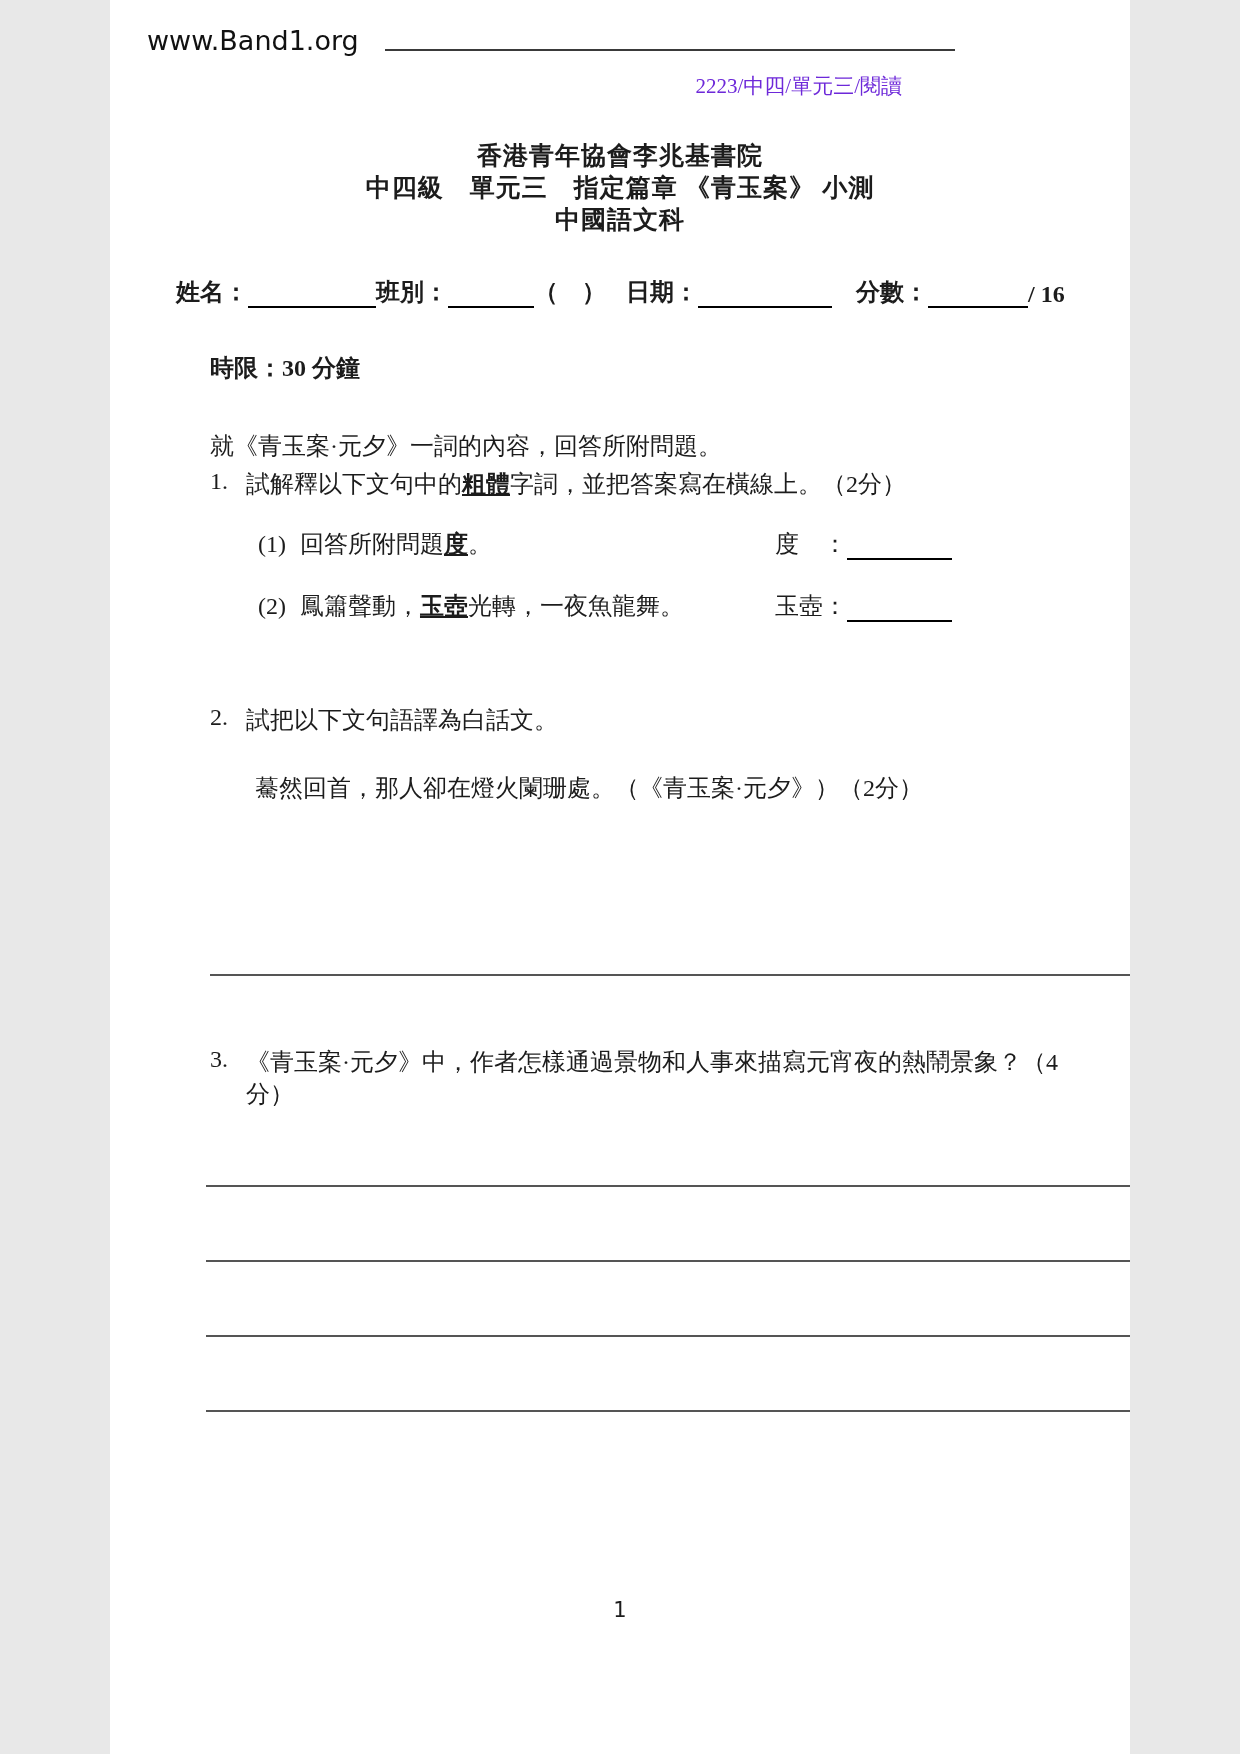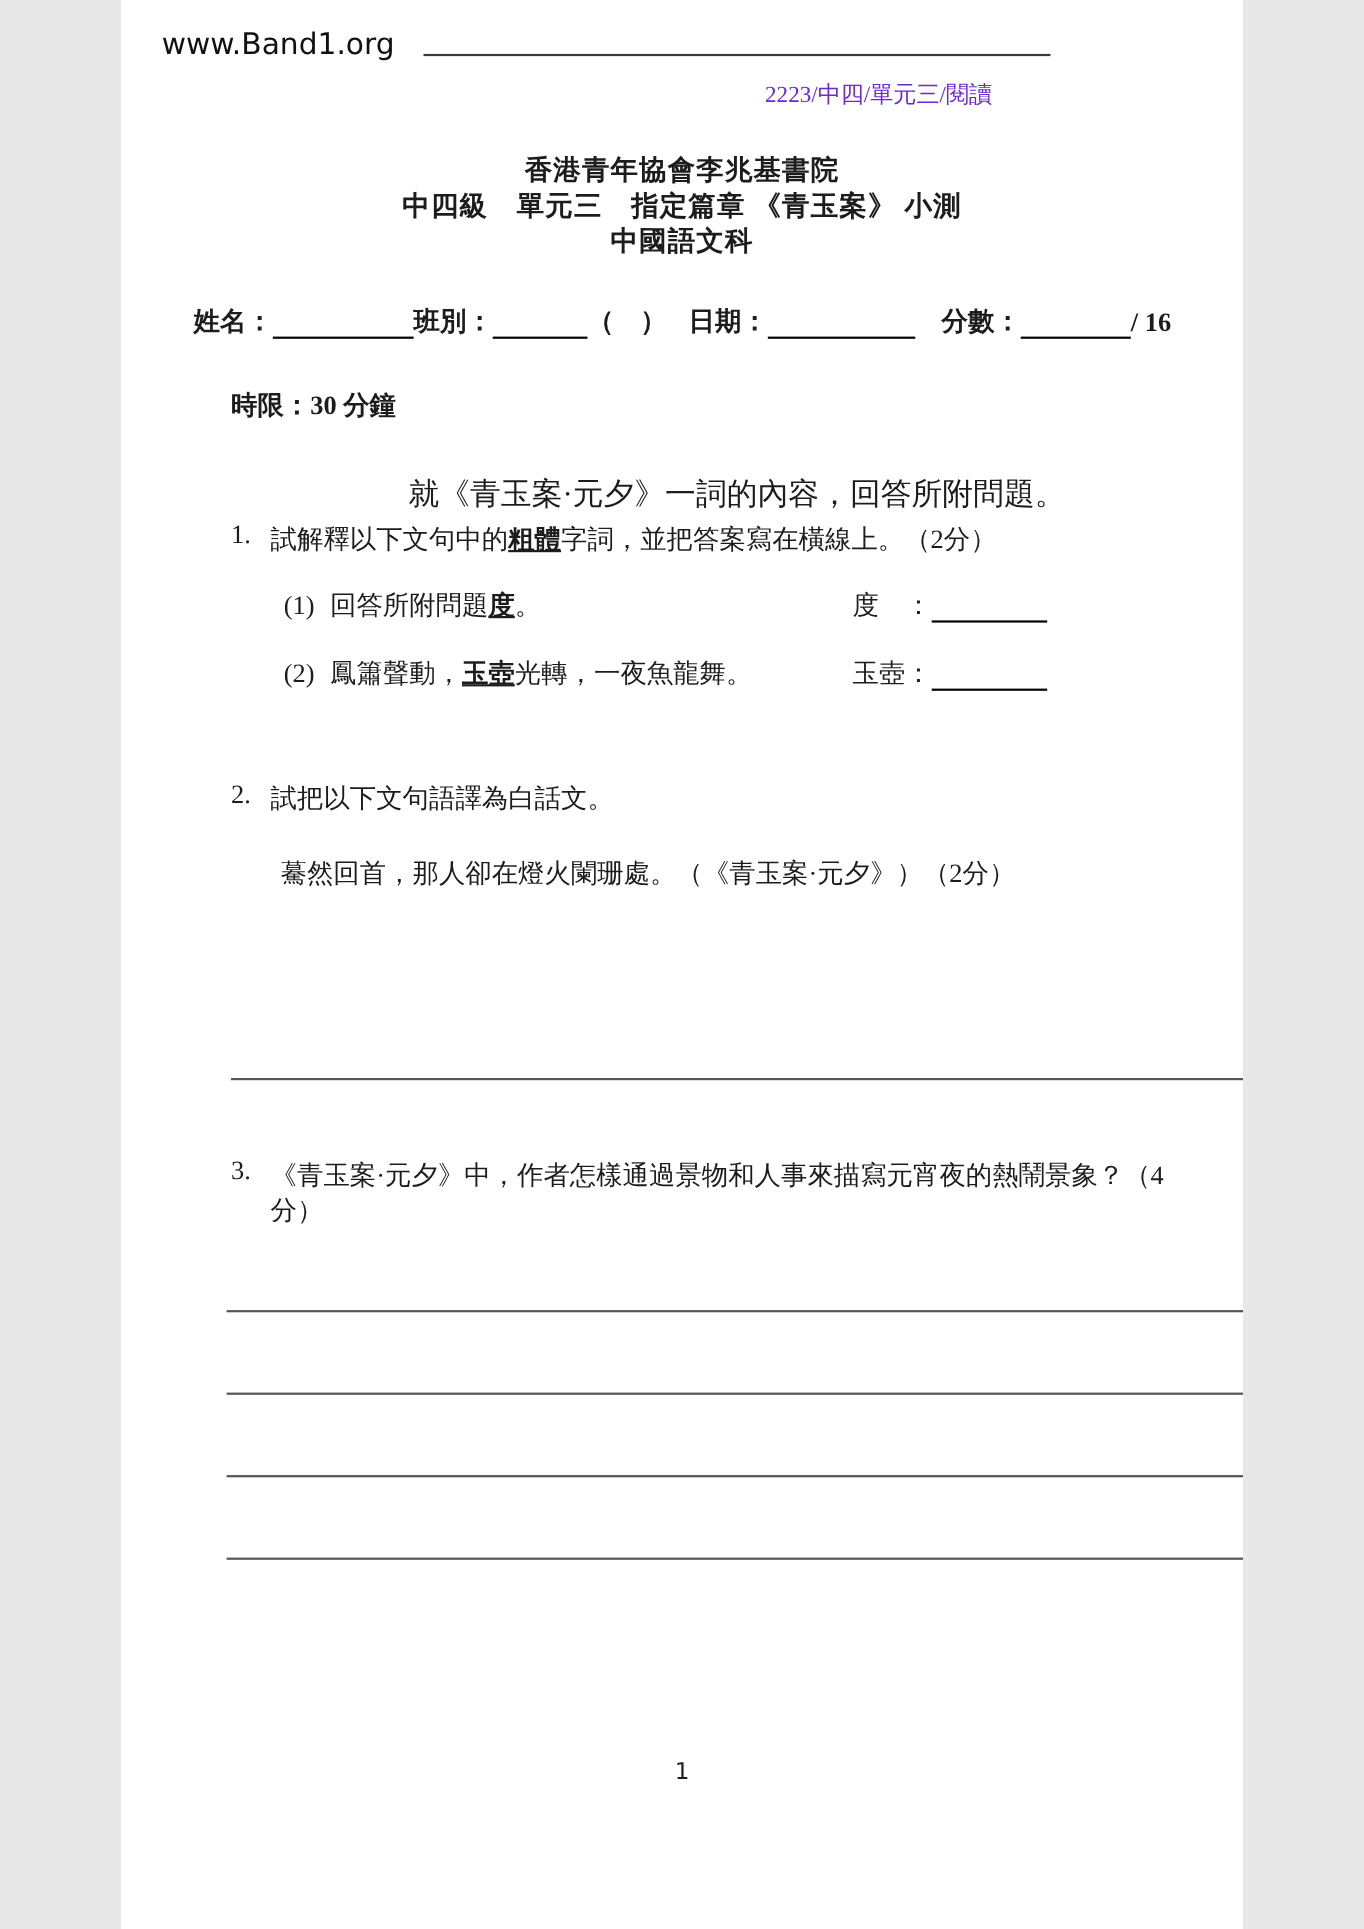--- a/index.html
+++ b/index.html
@@ -56,22 +56,21 @@
   .w-score { width:100px; }
   .w-ans   { width:105px; }
   .gap20 { display:inline-block; width:20px; }
   .gap24 { display:inline-block; width:24px; }
   .time-limit {
     margin:44px 0 0 100px;
     font-size:24px; font-weight:bold;
   }
   .intro {
     margin:46px 0 0 100px;
-    font-size:28px;
-    text-align:center;
+    font-size:24px;
   }
   .q {
     display:flex;
     margin:6px 0 0 100px;
     font-size:24px;
   }
   .q .qnum { width:36px; flex:none; }
   .q .qtext { padding-right:60px; }
   .q2 { margin-top:80px; }
   .q3 { margin-top:70px; }

